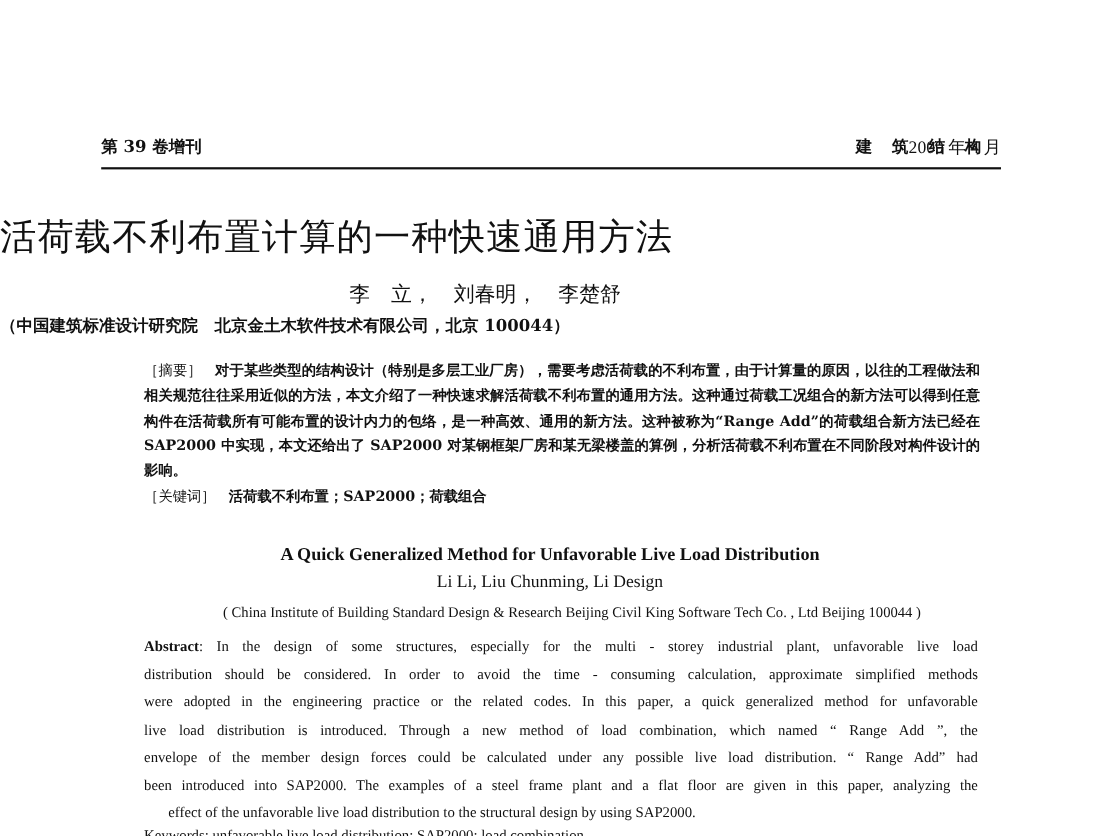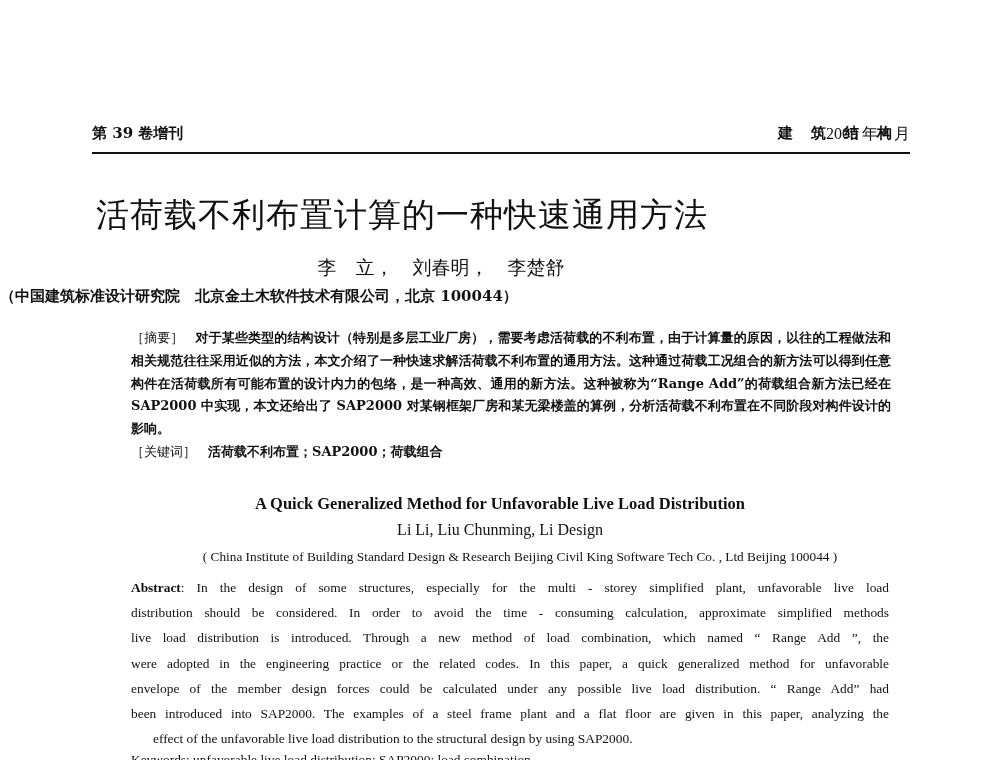--- a/index.html
+++ b/index.html
@@ -8,21 +8,21 @@
     font-family: "DejaVu Serif", "Liberation Serif", serif;
     position:relative;
   }
   .abs { position:absolute; white-space:nowrap; }
   .running-head { top:124px; left:92px; width:818px; height:24px; font-size:15px; }
   .rh-left { position:absolute; left:0; top:0; font-weight:bold; }
   .rh-center { position:absolute; left:0; right:0; top:0; text-align:right; letter-spacing:18px; font-weight:bold; padding-left:18px; }
   .rh-right { position:absolute; right:0; top:0; font-family:"Liberation Serif", serif; font-size:16px; }
   .head-rule { top:152px; left:92px; width:818px; height:0; border-top:2px solid #111; }
 
-  .title-cn { top:193px; left:0; width:804px; text-align:center; font-size:33px; letter-spacing:1px; font-weight:normal; }
+  .title-cn { top:193px; left:0; width:804px; text-align:left; font-size:33px; letter-spacing:1px; font-weight:normal; }
   .authors-cn { top:255px; left:0; width:882px; text-align:center; font-size:19px; }
   .affil-cn { top:287px; left:0; width:1000px; text-align:left; font-size:15px; font-weight:bold; }
 
   .abstract-cn { top:327px; left:131px; width:760px; font-size:13px; line-height:22.8px; font-weight:bold; white-space:normal; text-align:justify; }
   .abstract-cn p { margin:0; }
   .label-bracket { font-weight:normal; margin-right:12px; }
 
   .title-en { top:494px; left:0; width:1000px; text-align:center; font-size:16.5px; font-weight:bold; font-family:"Liberation Serif", serif; }
   .authors-en { top:521px; left:0; width:1000px; text-align:center; font-size:16px; font-family:"Liberation Serif", serif; }
   .affil-en { top:549px; left:0; width:1000px; text-align:center; font-size:13.3px; font-family:"Liberation Serif", serif;padding-left:20px; }
@@ -54,21 +54,21 @@
   <p>
     <span class="label-bracket">［关键词］</span><span>活荷载不利布置；SAP2000；荷载组合</span>
   </p>
 </div>
 
 <div class="abs title-en">A Quick Generalized Method for Unfavorable Live Load Distribution</div>
 <div class="abs authors-en">Li Li,  Liu Chunming,  Li Design</div>
 <div class="abs affil-en">( China Institute of Building Standard Design &amp; Research Beijing Civil King Software Tech Co. , Ltd Beijing 100044 )</div>
 
 <div class="abs abstract-en">
-  <span class="line"><b>Abstract</b><span>: In the design of some structures, especially for the multi - storey simplified plant, unfavorable live load</span></span>
+  <span class="line"><b>Abstract</b><span>: In the design of some structures, especially for the multi - storey industrial plant, unfavorable live load</span></span>
   <span class="line">distribution should be considered. In order to avoid the time - consuming calculation, approximate simplified methods</span>
+  <span class="line">were adopted in the engineering practice or the related codes. In this paper, a quick generalized method for unfavorable</span>
   <span class="line">live load distribution is introduced. Through a new method of load combination, which named “ Range Add ”, the</span>
-  <span class="line">were adopted in the engineering practice or the related codes. In this paper, a quick generalized method for unfavorable</span>
   <span class="line">envelope of the member design forces could be calculated under any possible live load distribution. “ Range Add” had</span>
   <span class="line">been introduced into SAP2000. The examples of a steel frame plant and a flat floor are given in this paper, analyzing the</span>
   <span class="line last">effect of the unfavorable live load distribution to the structural design by using SAP2000.</span>
 </div>
 <div class="abs keywords-en">Keywords: unfavorable live load distribution; SAP2000; load combination</div>
 
 </body></html>

